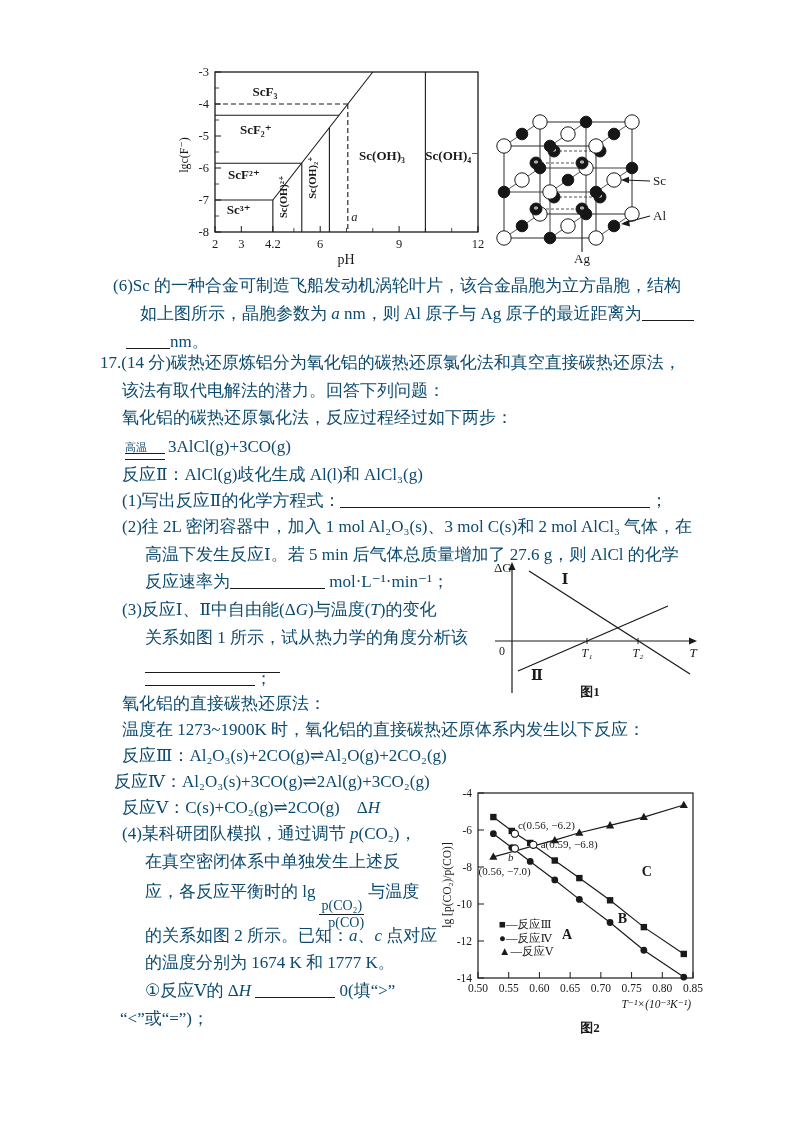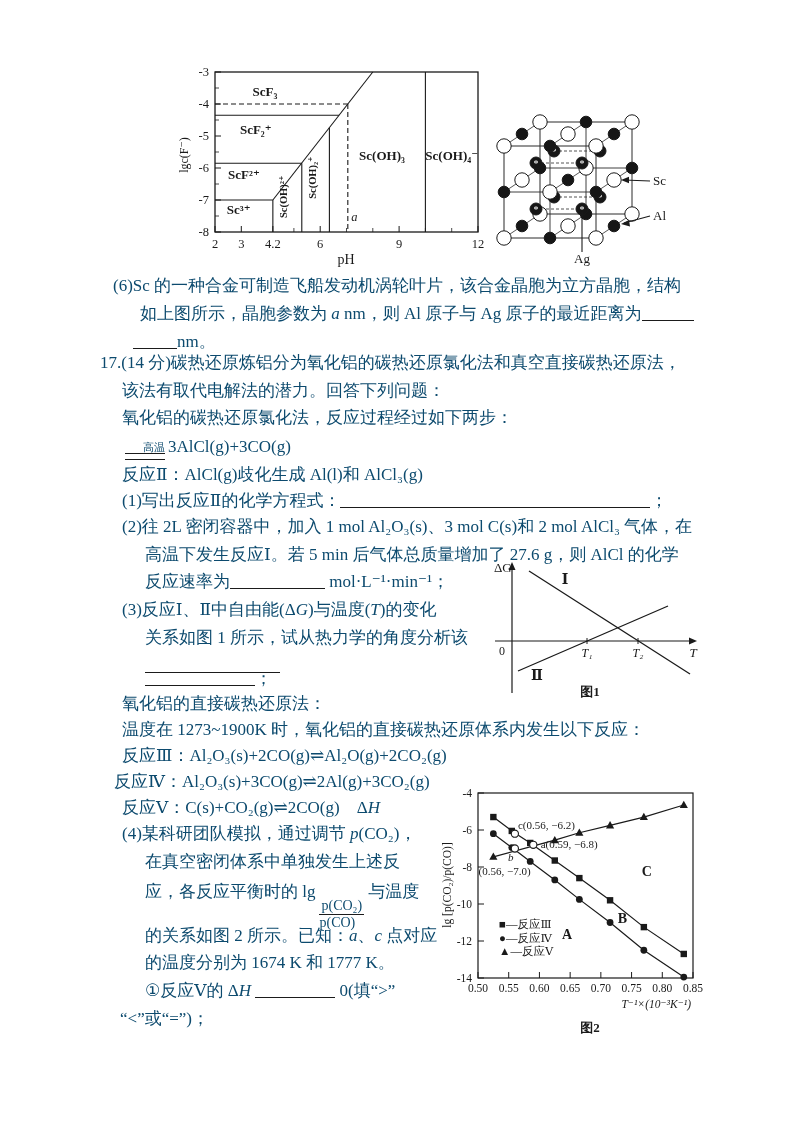--- a/index.html
+++ b/index.html
@@ -2,24 +2,24 @@
 <html><head>
 <meta charset="utf-8">
 <style>
   html,body{margin:0;padding:0;background:#e8e8e8;}
   #page{position:relative;width:800px;height:1132px;background:#ffffff;overflow:hidden;
         font-family:"Liberation Serif","DejaVu Serif","DejaVu Sans",serif;color:#1b1b1b;}
   svg{position:absolute;overflow:visible;}
   .tl{position:absolute;white-space:nowrap;font-size:17px;line-height:22px;color:#0c4a6e;}
   .it{font-style:italic;}
   .blk{display:inline-block;height:14px;border-bottom:1.6px solid #1b1b1b;vertical-align:-2px;}
-  .stk{display:inline-flex;flex-direction:column;align-items:flex-end;vertical-align:1px;margin:0 3px;}
+  .stk{display:inline-flex;flex-direction:column;align-items:flex-start;vertical-align:1px;margin:0 3px;}
   .stk-t{font-size:11px;line-height:12px;}
   .stk-b{width:40px;height:5px;border-top:1.5px solid #1b1b1b;border-bottom:1.5px solid #1b1b1b;}
-  .frc{display:inline-flex;flex-direction:column;align-items:flex-start;font-size:14px;line-height:1.15;
+  .frc{display:inline-flex;flex-direction:column;align-items:flex-end;font-size:14px;line-height:1.15;
        vertical-align:-13px;margin:0 4px;}
   .frc-n{border-bottom:1.3px solid #1b1b1b;padding:0 2px;}
   .footer{position:absolute;left:272px;top:1040px;font-weight:bold;font-size:17px;color:#111;}
 </style>
 </head>
 <body>
 
 <div id="page">
   <svg id="phase-svg" viewBox="0 0 320 208" style="left:178px;top:60px;width:320px;height:208px">
       <rect x="37" y="12" width="263" height="160" fill="none" stroke="#1a1a1a" stroke-width="1.3"></rect>
@@ -237,21 +237,21 @@
       <text x="184.35714285714286" y="140.5" font-size="14" text-anchor="middle" fill="#1a1a1a" font-family="&quot;Liberation Serif&quot;,&quot;DejaVu Serif&quot;,&quot;DejaVu Sans&quot;,serif" font-weight="600">B</text>
       <text x="208.92857142857144" y="94.25" font-size="14" text-anchor="middle" fill="#1a1a1a" font-family="&quot;Liberation Serif&quot;,&quot;DejaVu Serif&quot;,&quot;DejaVu Sans&quot;,serif" font-weight="600">C</text>
       <text x="61" y="146" font-size="11.5" text-anchor="start" fill="#1a1a1a" font-family="&quot;Liberation Serif&quot;,&quot;DejaVu Serif&quot;,&quot;DejaVu Sans&quot;,serif">■—反应Ⅲ</text>
       <text x="61" y="159.5" font-size="11.5" text-anchor="start" fill="#1a1a1a" font-family="&quot;Liberation Serif&quot;,&quot;DejaVu Serif&quot;,&quot;DejaVu Sans&quot;,serif">●—反应Ⅳ</text>
       <text x="61" y="173" font-size="11.5" text-anchor="start" fill="#1a1a1a" font-family="&quot;Liberation Serif&quot;,&quot;DejaVu Serif&quot;,&quot;DejaVu Sans&quot;,serif">▲—反应Ⅴ</text>
       <text x="152" y="250" font-size="13" text-anchor="middle" fill="#1a1a1a" font-family="&quot;Liberation Serif&quot;,&quot;DejaVu Serif&quot;,&quot;DejaVu Sans&quot;,serif" font-weight="700">图2</text>
     </svg>
   <div id="text-layer">
       <div class="tl" style="left: 113px; top: 275px;"><span>(6)Sc 的一种合金可制造飞船发动机涡轮叶片，该合金晶胞为立方晶胞，结构</span></div>
       <div class="tl" style="left: 140px; top: 303px;"><span>如上图所示，晶胞参数为 </span><span class="it">a</span><span> nm，则 Al 原子与 Ag 原子的最近距离为</span><span class="blk" style="width: 52px;"></span></div>
-      <div class="tl" style="left: 133px; top: 331px;"><span class="blk" style="width: 44px;"></span><span>nm。</span></div>
+      <div class="tl" style="left: 126px; top: 331px;"><span class="blk" style="width: 44px;"></span><span>nm。</span></div>
       <div class="tl" style="left: 100px; top: 352px;"><span>17.(14 分)碳热还原炼铝分为氧化铝的碳热还原氯化法和真空直接碳热还原法，</span></div>
       <div class="tl" style="left: 122px; top: 380px;"><span>该法有取代电解法的潜力。回答下列问题：</span></div>
       <div class="tl" style="left: 122px; top: 407px;"><span>氧化铝的碳热还原氯化法，反应过程经过如下两步：</span></div>
       <div class="tl" style="left: 122px; top: 436px;"><span class="stk">
           <span class="stk-t">高温</span>
           <span class="stk-b"></span>
         </span><span>3AlCl(g)+3CO(g)</span></div>
       <div class="tl" style="left: 122px; top: 464px;"><span>反应Ⅱ：AlCl(g)歧化生成 Al(l)和 AlCl₃(g)</span></div>
       <div class="tl" style="left: 122px; top: 490px;"><span>(1)写出反应Ⅱ的化学方程式：</span><span class="blk" style="width: 310px;"></span><span>；</span></div>
       <div class="tl" style="left: 122px; top: 516px;"><span>(2)往 2L 密闭容器中，加入 1 mol Al₂O₃(s)、3 mol C(s)和 2 mol AlCl₃ 气体，在</span></div>

